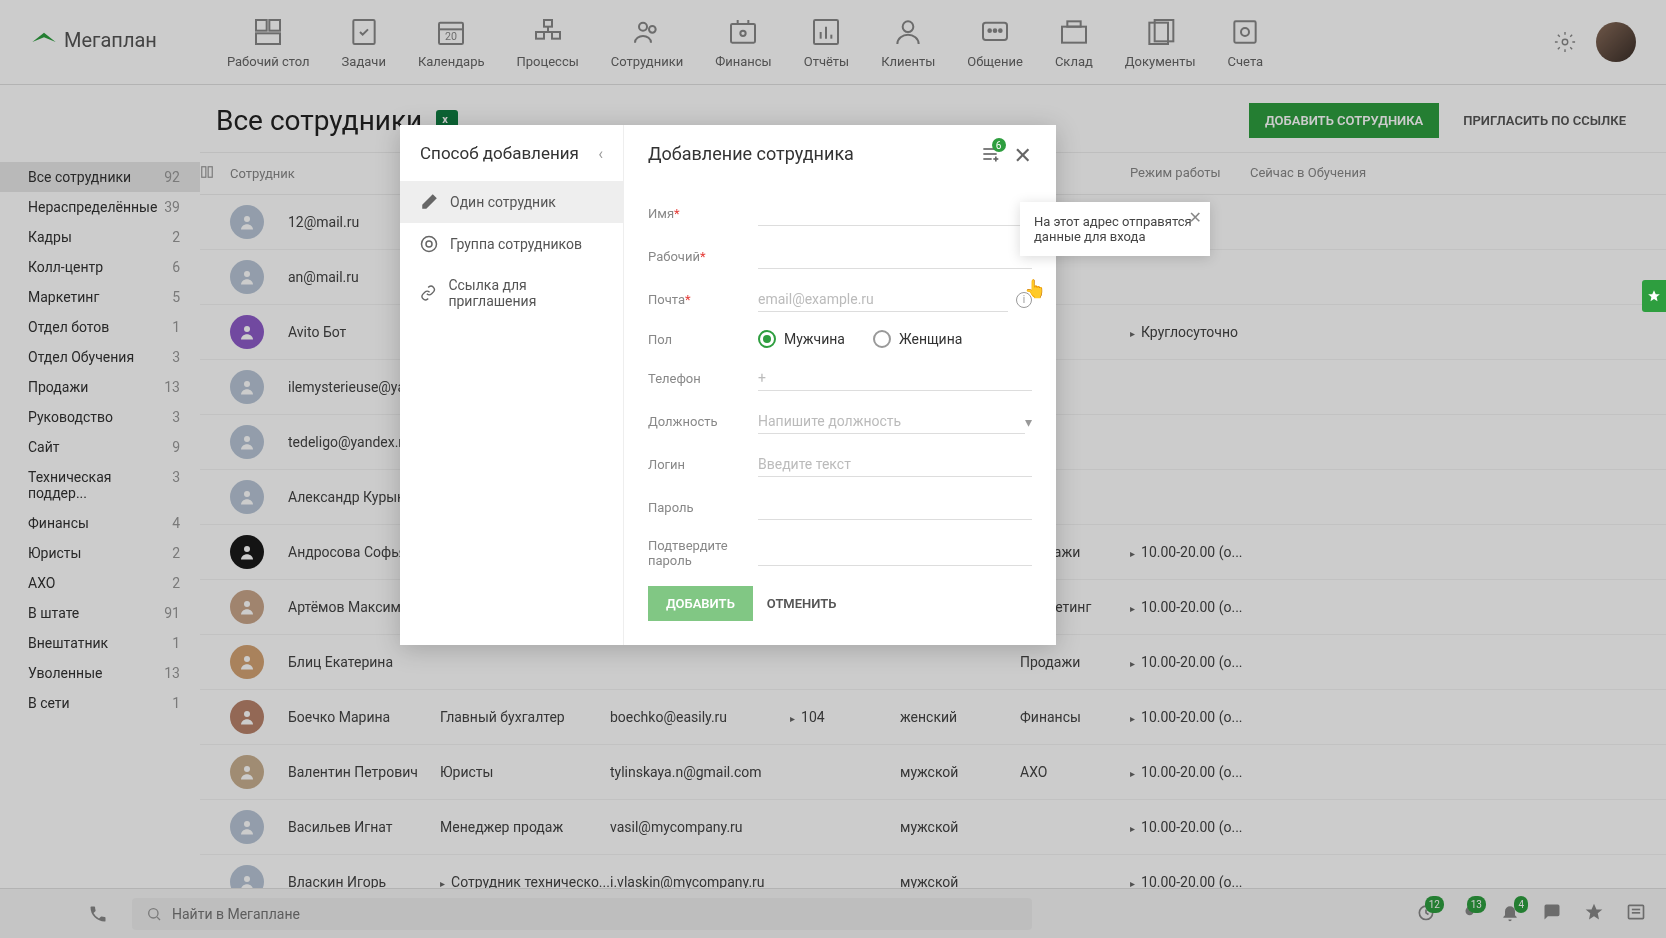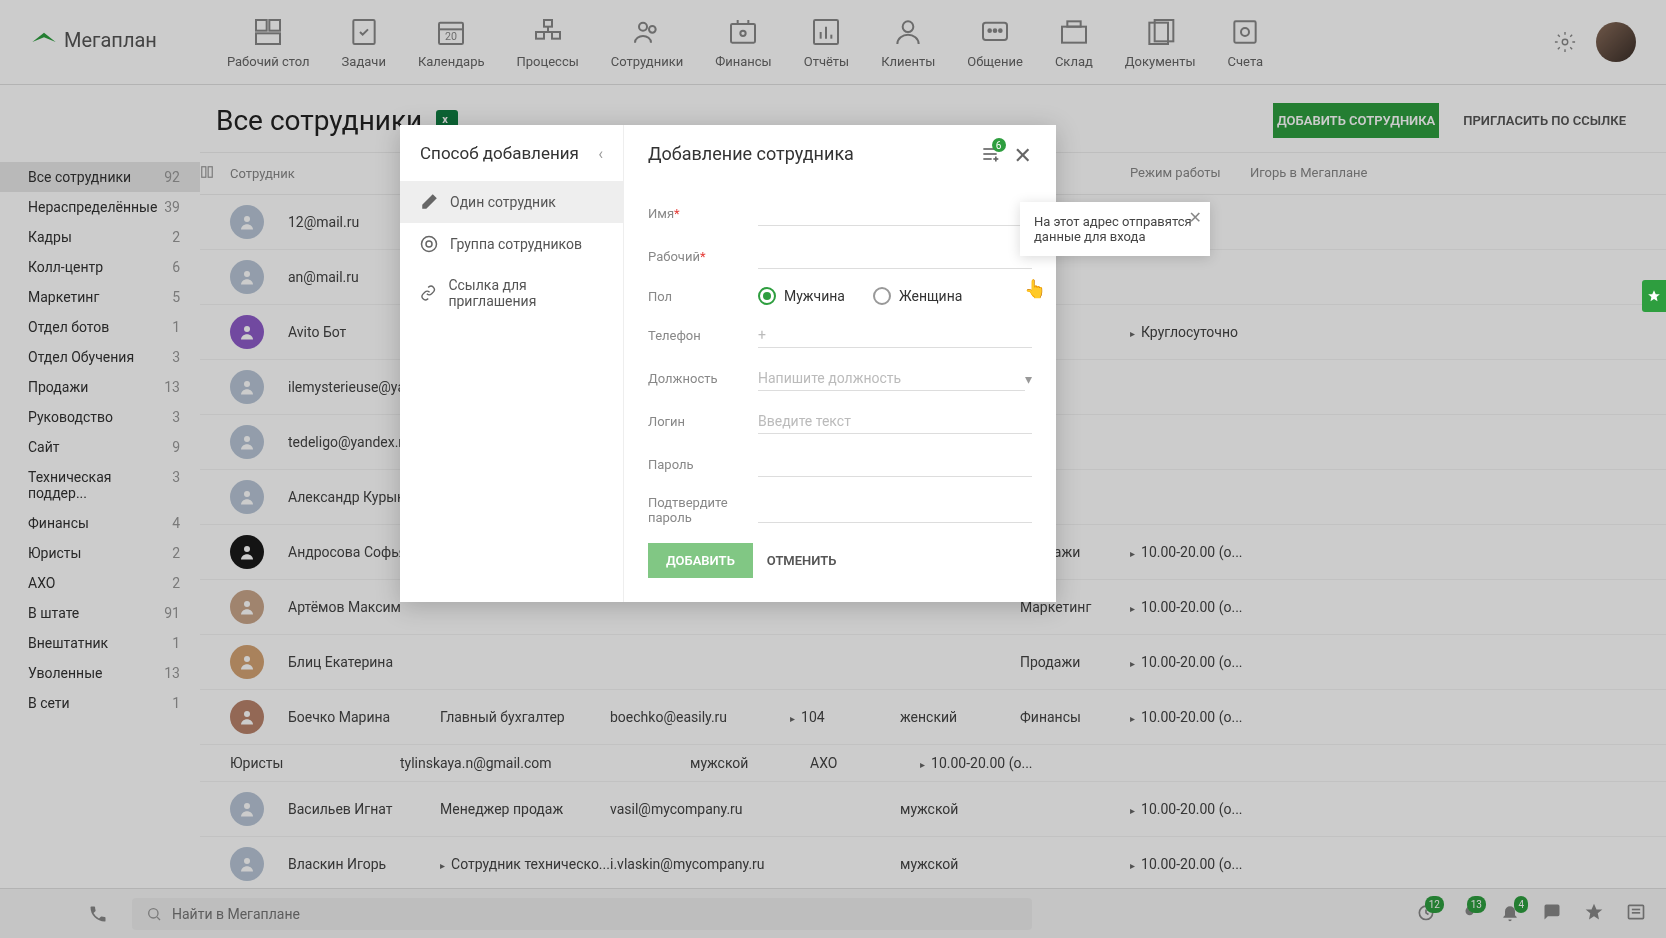--- a/index.html
+++ b/index.html
@@ -18,21 +18,21 @@
 .sidebar{width:200px;padding:10px 0}
 .sb-item{display:flex;justify-content:space-between;padding:7px 20px 7px 28px;cursor:pointer;color:#333;font-size:14px}
 .sb-item.active{background:#e8e8e8}
 .sb-item .cnt{color:#999}
 .content{flex:1}
 .page-head{display:flex;align-items:center;padding:18px 0 14px}
 .page-title{font-size:28px;font-weight:400;color:#222;margin-right:14px}
 .xls{width:22px;height:22px;background:#107c41;border-radius:3px;position:relative;cursor:pointer}
 .xls:after{content:"x";color:#fff;font-size:11px;position:absolute;top:3px;left:6px;font-weight:bold}
 .head-actions{margin-left:auto;display:flex;gap:24px;align-items:center;margin-right:40px}
-.btn-add{background:#2e9e3f;color:#fff;padding:10px 4px;border:none;font-size:13px;font-weight:600;cursor:pointer}
+.btn-add{background:#2e9e3f;color:#fff;padding:10px 16px;border:none;font-size:13px;font-weight:600;cursor:pointer}
 .btn-invite{background:none;border:none;color:#555;font-size:13px;font-weight:600;cursor:pointer}
 .table-head{display:flex;padding:12px 0;border-top:1px solid #eee;border-bottom:1px solid #eee;color:#888;font-size:13px}
 .col-ind{width:30px}
 .col-name{width:210px;display:flex;align-items:center;gap:10px}
 .col-pos{width:170px}
 .col-email{width:180px}
 .col-phone{width:110px}
 .col-gender{width:120px}
 .col-dept{width:110px}
 .col-sched{width:120px}
@@ -294,21 +294,21 @@
             <rect x="3" y="3" width="7" height="18"></rect>
             <rect x="14" y="3" width="7" height="18"></rect>
           </svg></div>
       <div class="col-name">Сотрудник</div>
       <div class="col-pos"></div>
       <div class="col-email"></div>
       <div class="col-phone"></div>
       <div class="col-gender"></div>
       <div class="col-dept">Отдел</div>
       <div class="col-sched">Режим работы</div>
-      <div class="col-now">Игорь в Мегаплане</div>
+      <div class="col-now">Сейчас в Обучения</div>
     </div>
     <div class="tbody" id="tbody">
         <div class="trow">
           <div class="col-ind"></div>
           <div class="col-name">
             <div class="ava" style="background:#b8c5d6">
               <svg viewBox="0 0 24 24">
                 <circle cx="12" cy="8" r="4"></circle>
                 <path d="M4 22c0-4 4-7 8-7s8 3 8 7z"></path>
               </svg>
@@ -489,20 +489,29 @@
           <div class="col-pos">Главный бухгалтер</div>
           <div class="col-email">boechko@easily.ru</div>
           <div class="col-phone"><span class="caret">▸</span>104</div>
           <div class="col-gender">женский</div>
           <div class="col-dept">Финансы</div>
           <div class="col-sched"><span class="caret">▸</span>10.00-20.00 (о...</div>
           <div class="col-now"></div>
         </div>
         <div class="trow">
           <div class="col-ind"></div>
+          <div class="col-name">
+            <div class="ava" style="background:#c9b090">
+              <svg viewBox="0 0 24 24">
+                <circle cx="12" cy="8" r="4"></circle>
+                <path d="M4 22c0-4 4-7 8-7s8 3 8 7z"></path>
+              </svg>
+            </div>
+            <span>Валентин Петрович</span>
+          </div>
           <div class="col-pos">Юристы</div>
           <div class="col-email">tylinskaya.n@gmail.com</div>
           <div class="col-phone"></div>
           <div class="col-gender">мужской</div>
           <div class="col-dept">АХО</div>
           <div class="col-sched"><span class="caret">▸</span>10.00-20.00 (о...</div>
           <div class="col-now"></div>
         </div>
         <div class="trow">
           <div class="col-ind"></div>
@@ -592,20 +601,25 @@
         <div class="close-x">✕</div>
       </div>
     </div>
     <div class="frow">
         <div class="flabel"><span>Имя</span><span class="req">*</span></div>
         <input class="finput" style="">
       </div>
     <div class="frow">
         <div class="flabel"><span>Рабочий</span><span class="req">*</span></div>
         <input class="finput" style="">
+      </div>
+    <div class="frow">
+        <div class="flabel"><span>Почта</span><span class="req">*</span></div>
+        <input class="finput" placeholder="email@example.ru" style="">
+        <div class="info-i">i</div>
       </div>
     <div class="frow">
         <div class="flabel">Пол</div>
       <div class="radio-grp">
         <div class="radio checked">
             <div class="radio-c"></div>
             <span>Мужчина</span>
           </div>
         <div class="radio">
             <div class="radio-c"></div>

